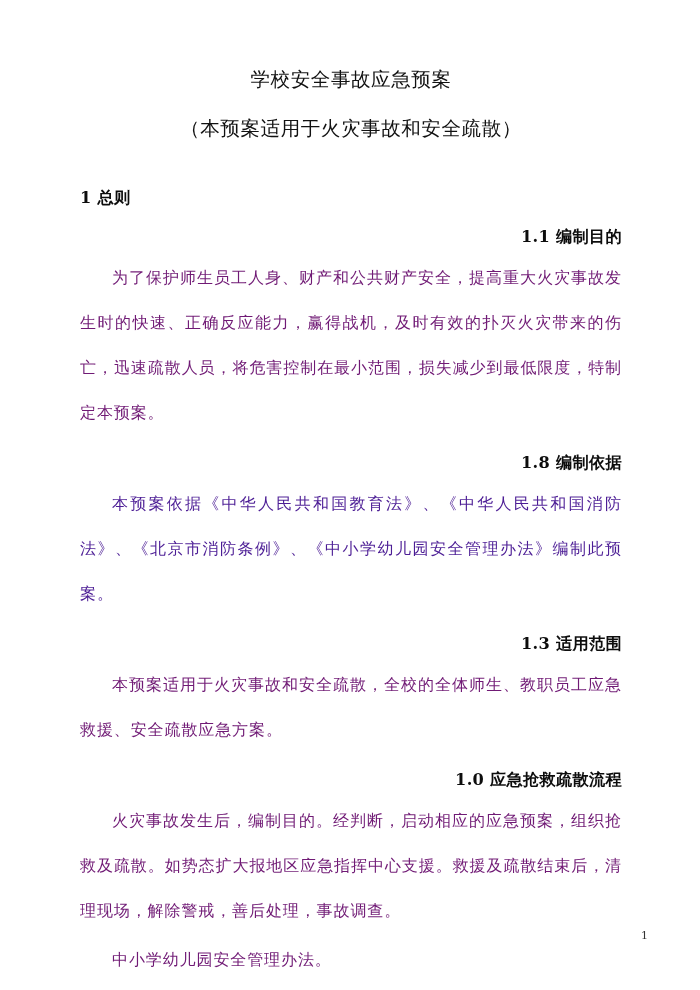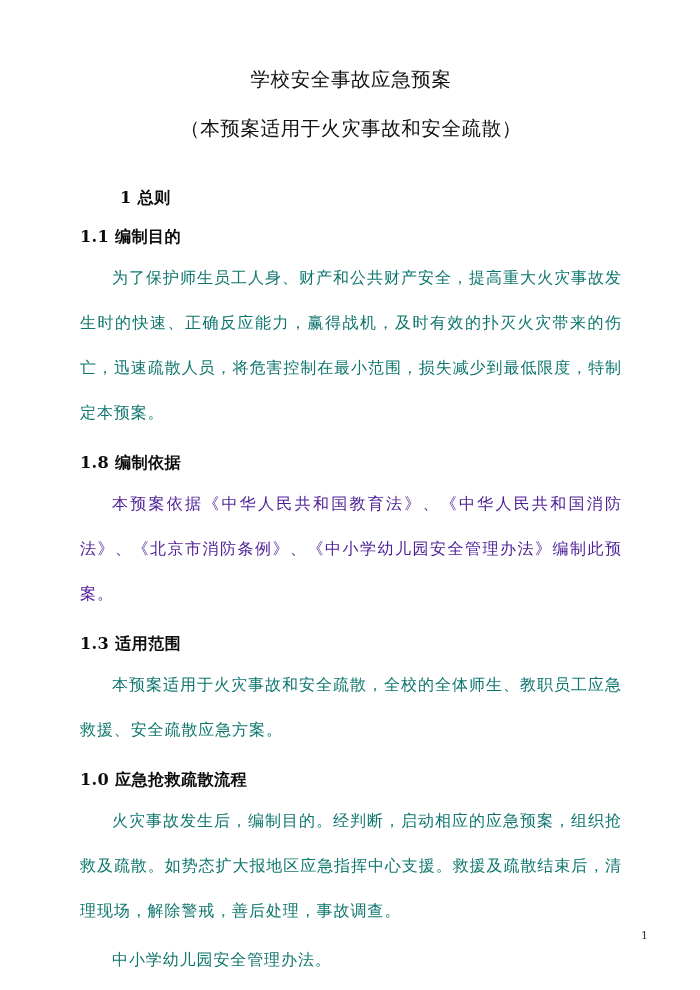--- a/index.html
+++ b/index.html
@@ -51,29 +51,29 @@
   
   .heading {
     font-family: "DejaVu Serif", "Liberation Serif", serif;
     font-weight: bold;
     font-size: 16.2px;
     color: #0d0d0d;
     letter-spacing: 0.3px;
     margin: 0;
     white-space: nowrap;
   }
-  .h-top-1   { padding-top: 45px; margin-left: 40px; }
-  .h-gap     { padding-top: 17px; }
+  .h-top-1   { padding-top: 45px; }
+  .h-gap     { padding-top: 17px; text-align: right; }
 
   
   .para {
     font-family: "DejaVu Serif", "Liberation Serif", serif;
     font-size: 16px;
     line-height: 45px;
-    color: #0f766e;
+    color: #701a75;
     text-align: justify;
     text-justify: inter-ideograph;
     letter-spacing: 0.9px;
     margin: 0;
   }
   .para.indent   { text-indent: 2em; }
   .para.blue     { color: #4c1d95; }
   .p-gap  { padding-top: 7px; }
   .p-gap2 { padding-top: 4px; }
 

